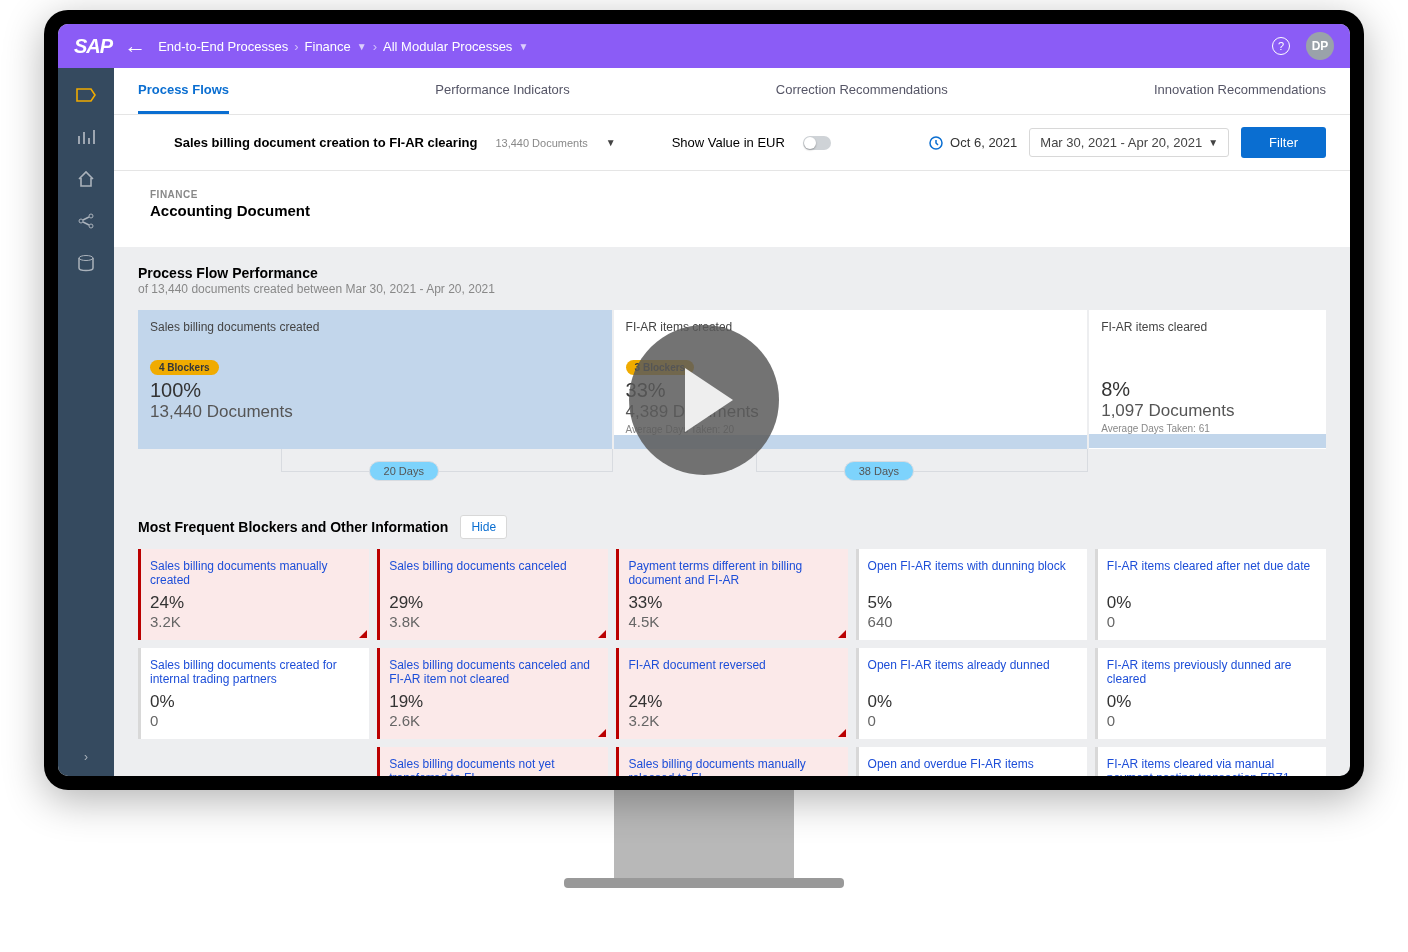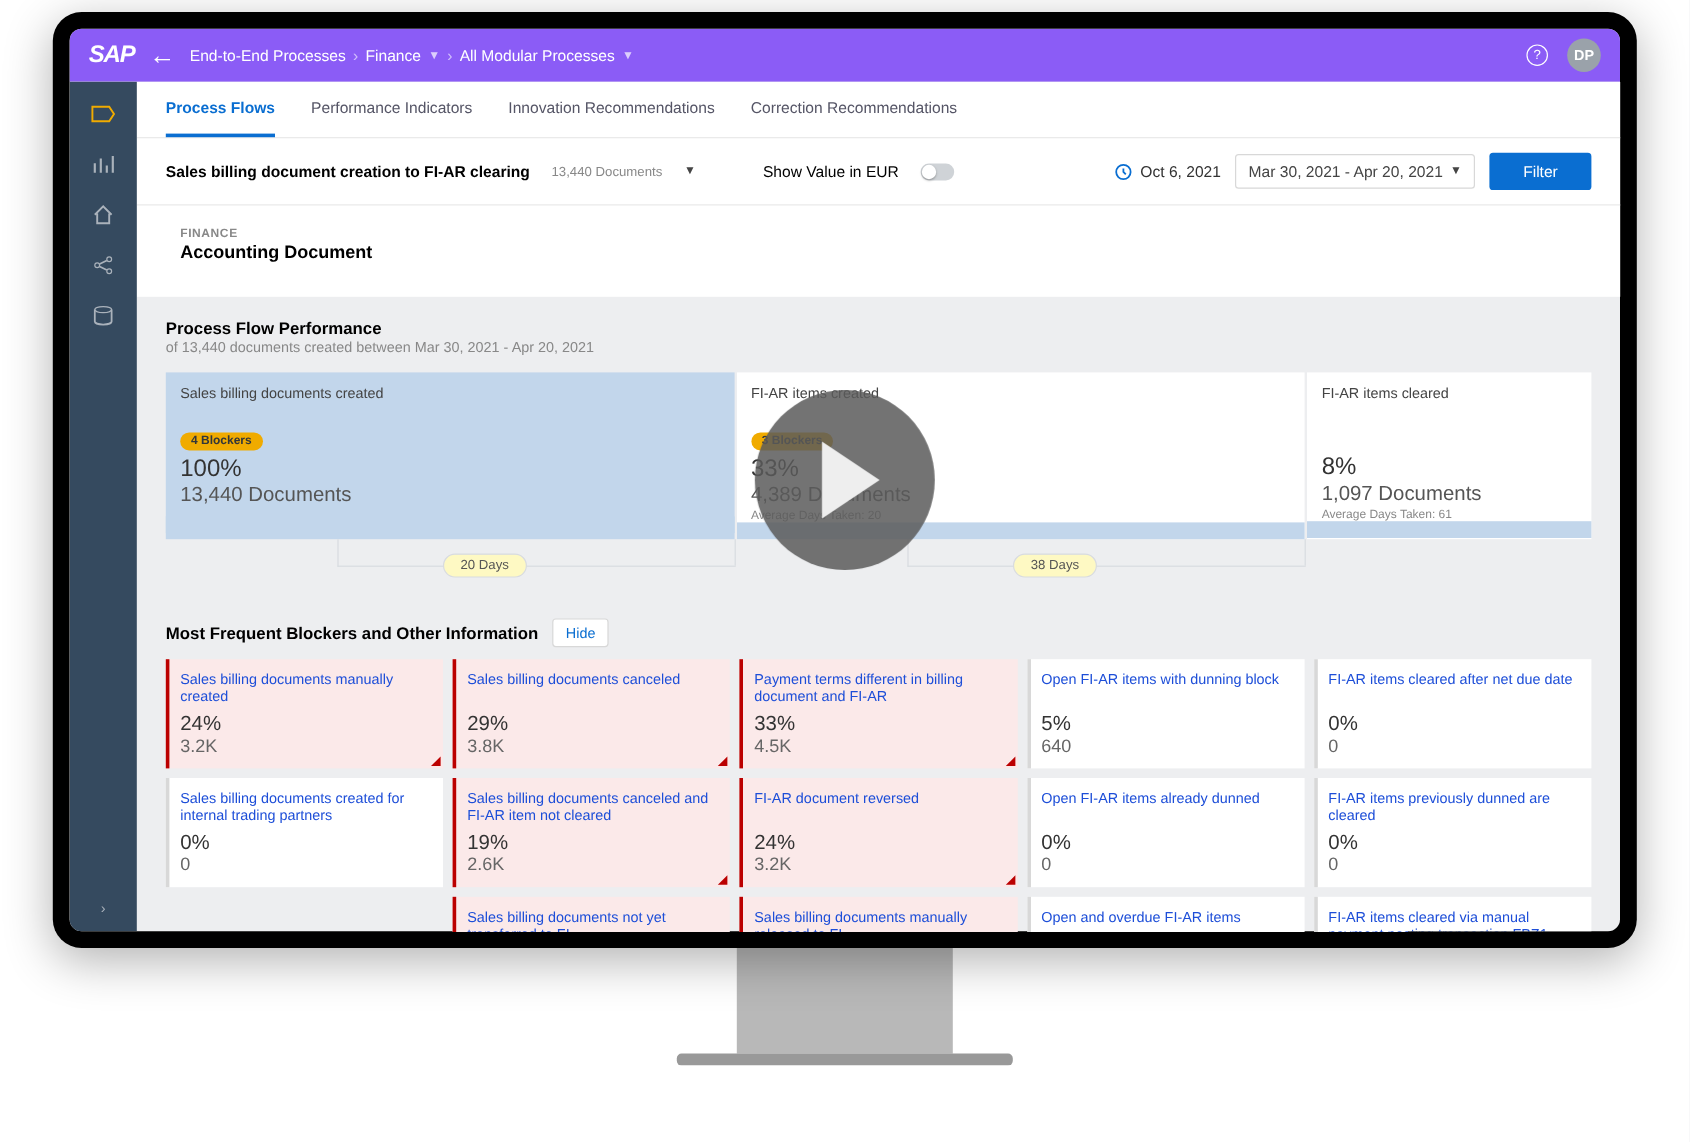--- a/index.html
+++ b/index.html
@@ -20,26 +20,26 @@
   .help { width: 18px; height: 18px; border: 1.5px solid #fff; border-radius: 50%; display: flex; align-items: center; justify-content: center; font-size: 11px; }
   
   .body { flex: 1; display: flex; overflow: hidden; }
   .leftnav { width: 56px; background: #354a5f; display: flex; flex-direction: column; align-items: center; padding-top: 16px; gap: 20px; position: relative; }
   .navicon { width: 22px; height: 22px; display: flex; align-items: center; justify-content: center; }
   .navicon svg { stroke: #aab2bb; fill: none; }
   .navicon.active svg { stroke: #f0ab00; }
   .navcollapse { position: absolute; bottom: 12px; color: #aab2bb; font-size: 12px; }
   .main { flex: 1; display: flex; flex-direction: column; overflow: auto; }
   
-  .tabs { background: #fff; border-bottom: 1px solid #e5e5e5; display: flex; gap: 30px; padding: 0 24px; font-size: 13px; color: #556; }
+  .tabs { background: #fff; border-bottom: 1px solid #e5e5e5; display: flex; gap: 30px; padding: 0 24px; font-size: 13px; color: #556; justify-content: space-between; }
   .tab { padding: 14px 0; cursor: pointer; }
   .tab.active { color: #0a6ed1; border-bottom: 3px solid #0a6ed1; font-weight: 600; }
   
   .filterrow { background: #fff; border-bottom: 1px solid #e5e5e5; display: flex; align-items: center; padding: 12px 24px; gap: 18px; font-size: 13px; }
-  .filterrow .fname { font-weight: 700; }
+  .filterrow .fname { font-weight: 700; margin-left: 36px; }
   .filterrow .count { color: #888; font-size: 11px; }
   .filterrow .caret2 { font-size: 10px; color: #444; }
   .toggle { width: 28px; height: 14px; background: #cfd3d7; border-radius: 8px; position: relative; display: inline-block; vertical-align: middle; }
   .toggle::after { content:""; position: absolute; width: 12px; height: 12px; background: #fff; border-radius: 50%; top: 1px; left: 1px; box-shadow: 0 1px 2px rgba(0,0,0,.3); }
   .filterrow .right { margin-left: auto; display: flex; align-items: center; gap: 12px; }
   .snapshot { display: flex; align-items: center; gap: 6px; color: #333; }
   .snapshot svg { stroke: #0a6ed1; }
   .daterange { border: 1px solid #d8d8d8; padding: 6px 10px; border-radius: 3px; color: #444; display: flex; align-items: center; gap: 6px; cursor: pointer; }
   .filterbtn { background: #0a6ed1; color: #fff; border: none; padding: 8px 28px; border-radius: 3px; font-size: 13px; cursor: pointer; }
   
@@ -59,21 +59,21 @@
   .perfcell .label { color: #444; }
   .blockerpill { background: #f0ab00; color: #32363a; font-size: 10px; font-weight: 600; padding: 2px 9px; border-radius: 9px; display: inline-block; margin-top: 26px; }
   .perfcell .pct { font-size: 20px; font-weight: 400; margin-top: 4px; color: #333; }
   .perfcell .docs { font-size: 17px; color: #555; }
   .perfcell .avg { font-size: 10px; color: #888; margin-top: 2px; }
   .perfcell .bar { height: 14px; background: #c2d6eb; margin: 0 -12px; }
   .daysrow { position: relative; height: 44px; display: grid; grid-template-columns: 1fr 1fr 0.5fr; }
   .dayscell { position: relative; }
   .dayscell::before { content:""; position: absolute; left: 30%; right: 0; top: 0; height: 22px; border-left: 1px solid #d8dbe0; border-bottom: 1px solid #d8dbe0; }
   .dayscell::after { content:""; position: absolute; right: 0; top: 0; height: 22px; border-right: 1px solid #d8dbe0; }
-  .dayspill { position: absolute; left: 50%; transform: translateX(-10%); top: 12px; background: #fef9c3; border: 1px solid #d8dbe0; border-radius: 12px; padding: 3px 14px; font-size: 11px; color: #555; }
+  .dayspill { position: absolute; left: 50%; transform: translateX(-10%); top: 12px; background: #7dd3fc; border: 1px solid #d8dbe0; border-radius: 12px; padding: 3px 14px; font-size: 11px; color: #555; }
   
   .blkheader { display: flex; align-items: center; gap: 12px; margin: 22px 0 10px; }
   .blkheader .h { font-weight: 700; font-size: 14px; }
   .hidebtn { color: #0a6ed1; background: #fff; border: 1px solid #d8d8d8; padding: 4px 10px; font-size: 12px; border-radius: 3px; cursor: pointer; }
   .blkgrid { display: grid; grid-template-columns: repeat(5, 1fr); gap: 8px; }
   .blkcell { background: #fff; padding: 10px 12px; position: relative; font-size: 12px; min-height: 86px; }
   .blkcell.pink { background: #fbe9e9; }
   .blkcell::before { content:""; position: absolute; left: 0; top: 0; bottom: 0; width: 3px; }
   .blkcell.pink::before { background: #b00; }
   .blkcell.white::before { background: #d8d8d8; }
@@ -140,22 +140,22 @@
               <path d="M2 4 V14 A7 2.5 0 0 0 16 14 V4" stroke-width="1.5"></path>
             </svg>
           </span>
         <span class="navcollapse">›</span>
       </div>
       <div class="main">
 
         <div class="tabs">
           <div class="tab active">Process Flows</div>
           <div class="tab">Performance Indicators</div>
+          <div class="tab">Correction Recommendations</div>
           <div class="tab">Innovation Recommendations</div>
-          <div class="tab">Correction Recommendations</div>
         </div>
 
         <div class="filterrow">
           <span class="fname">Sales billing document creation to FI-AR clearing</span>
           <span class="count">13,440 Documents</span>
           <span class="caret2">▼</span>
           <span style="width:20px"></span>
           <span>Show Value in EUR</span>
           <span class="toggle"></span>
           <div class="right">

